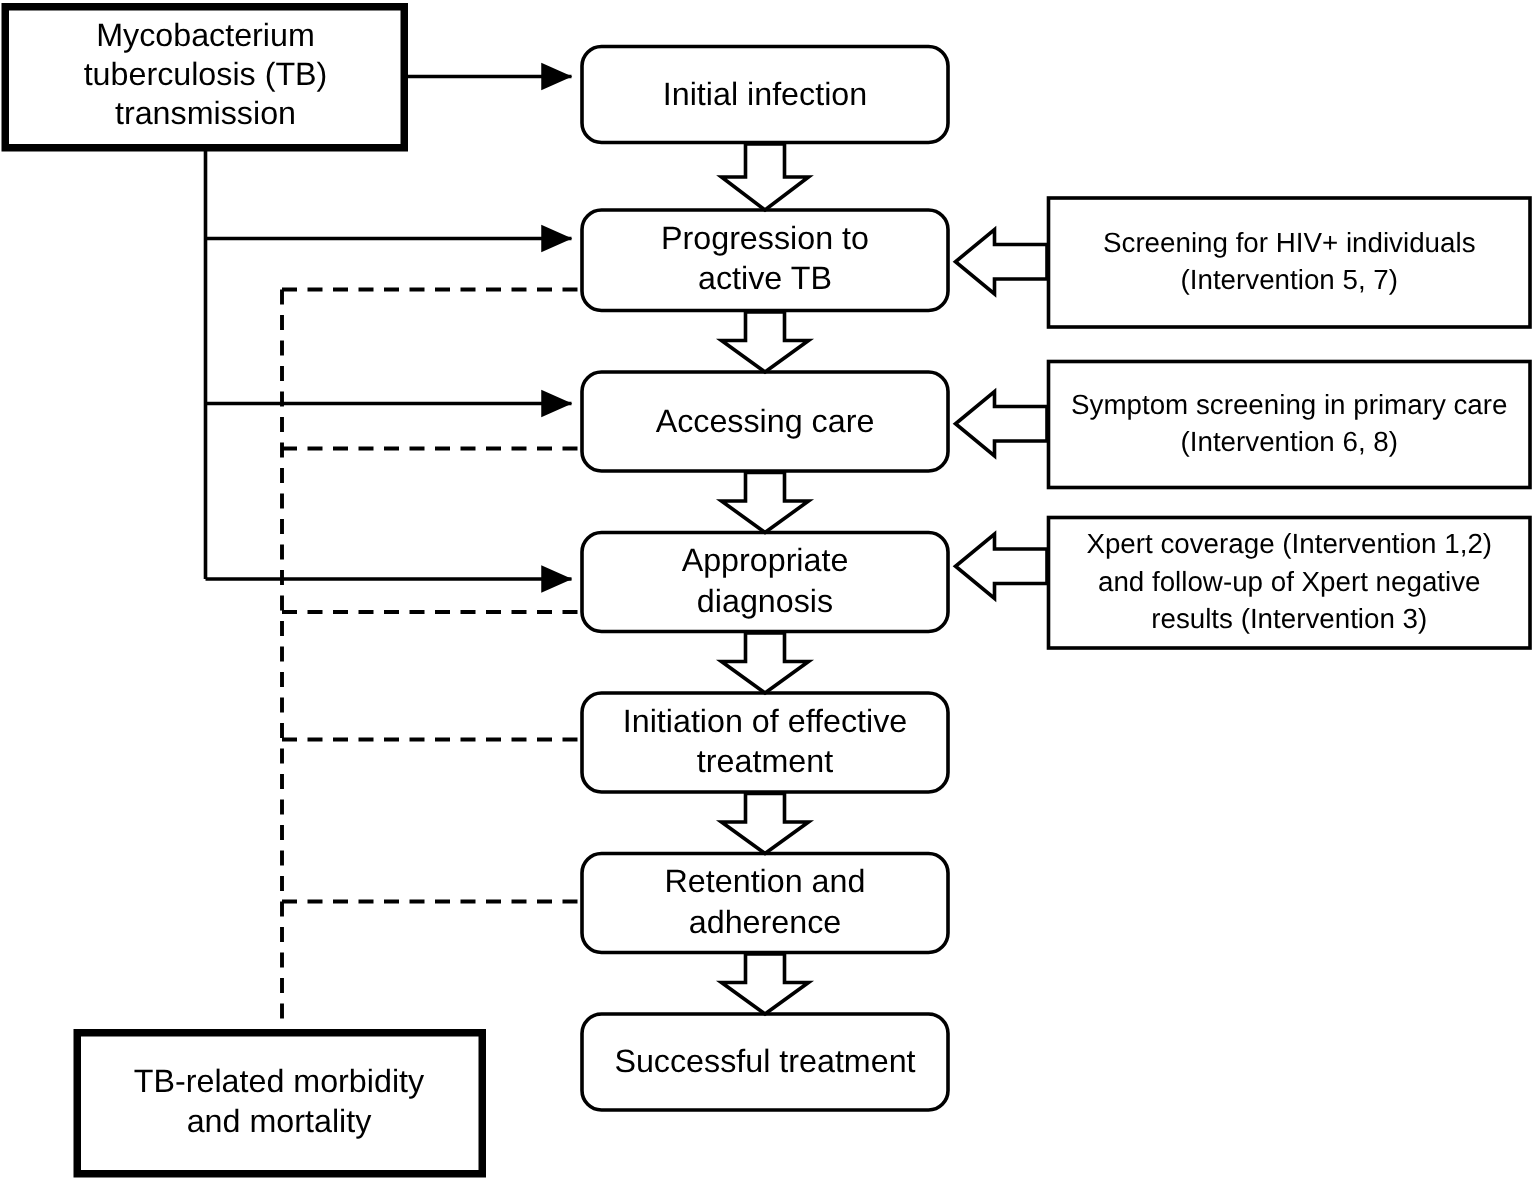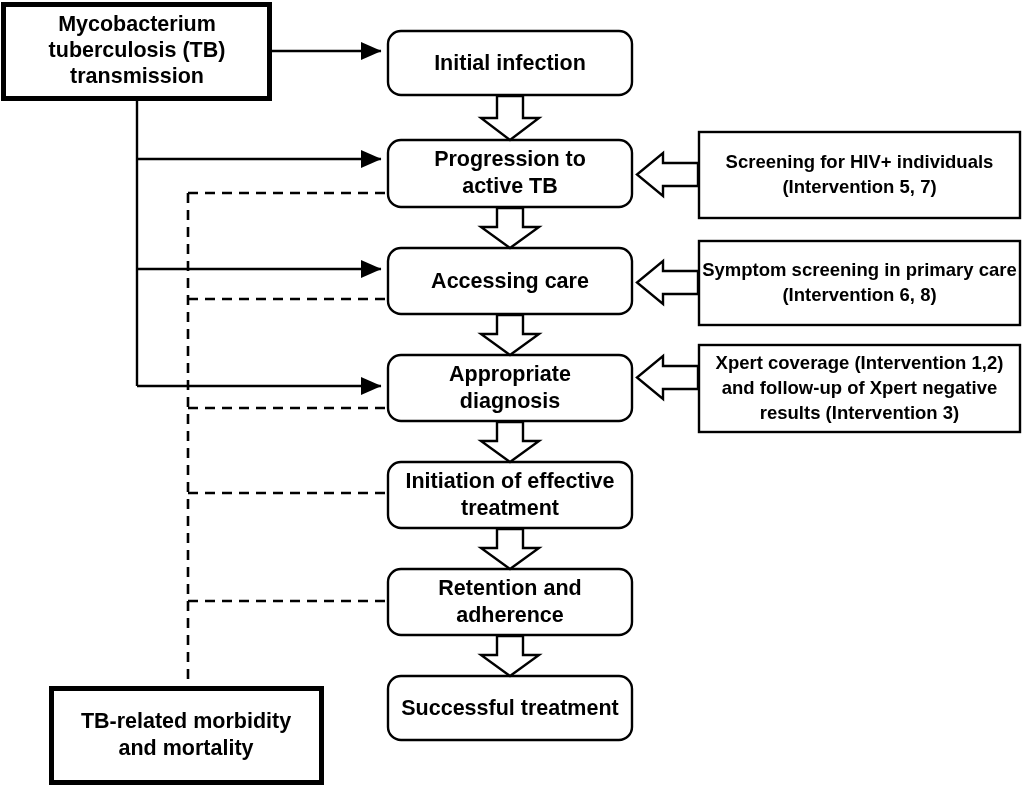--- a/index.html
+++ b/index.html
@@ -11,21 +11,20 @@
     width: 1022px;
     height: 787px;
     font-family: "Liberation Sans", sans-serif;
     overflow: hidden;
   }
   #diagram-root {
     position: relative;
     width: 1022px;
     height: 787px;
     background: #ffffff;
-    font-weight: bold;
   }
   svg#flow-svg {
     position: absolute;
     top: 0;
     left: 0;
     width: 1022px;
     height: 787px;
   }
   .box-label {
     font-family: "Liberation Sans", sans-serif;

